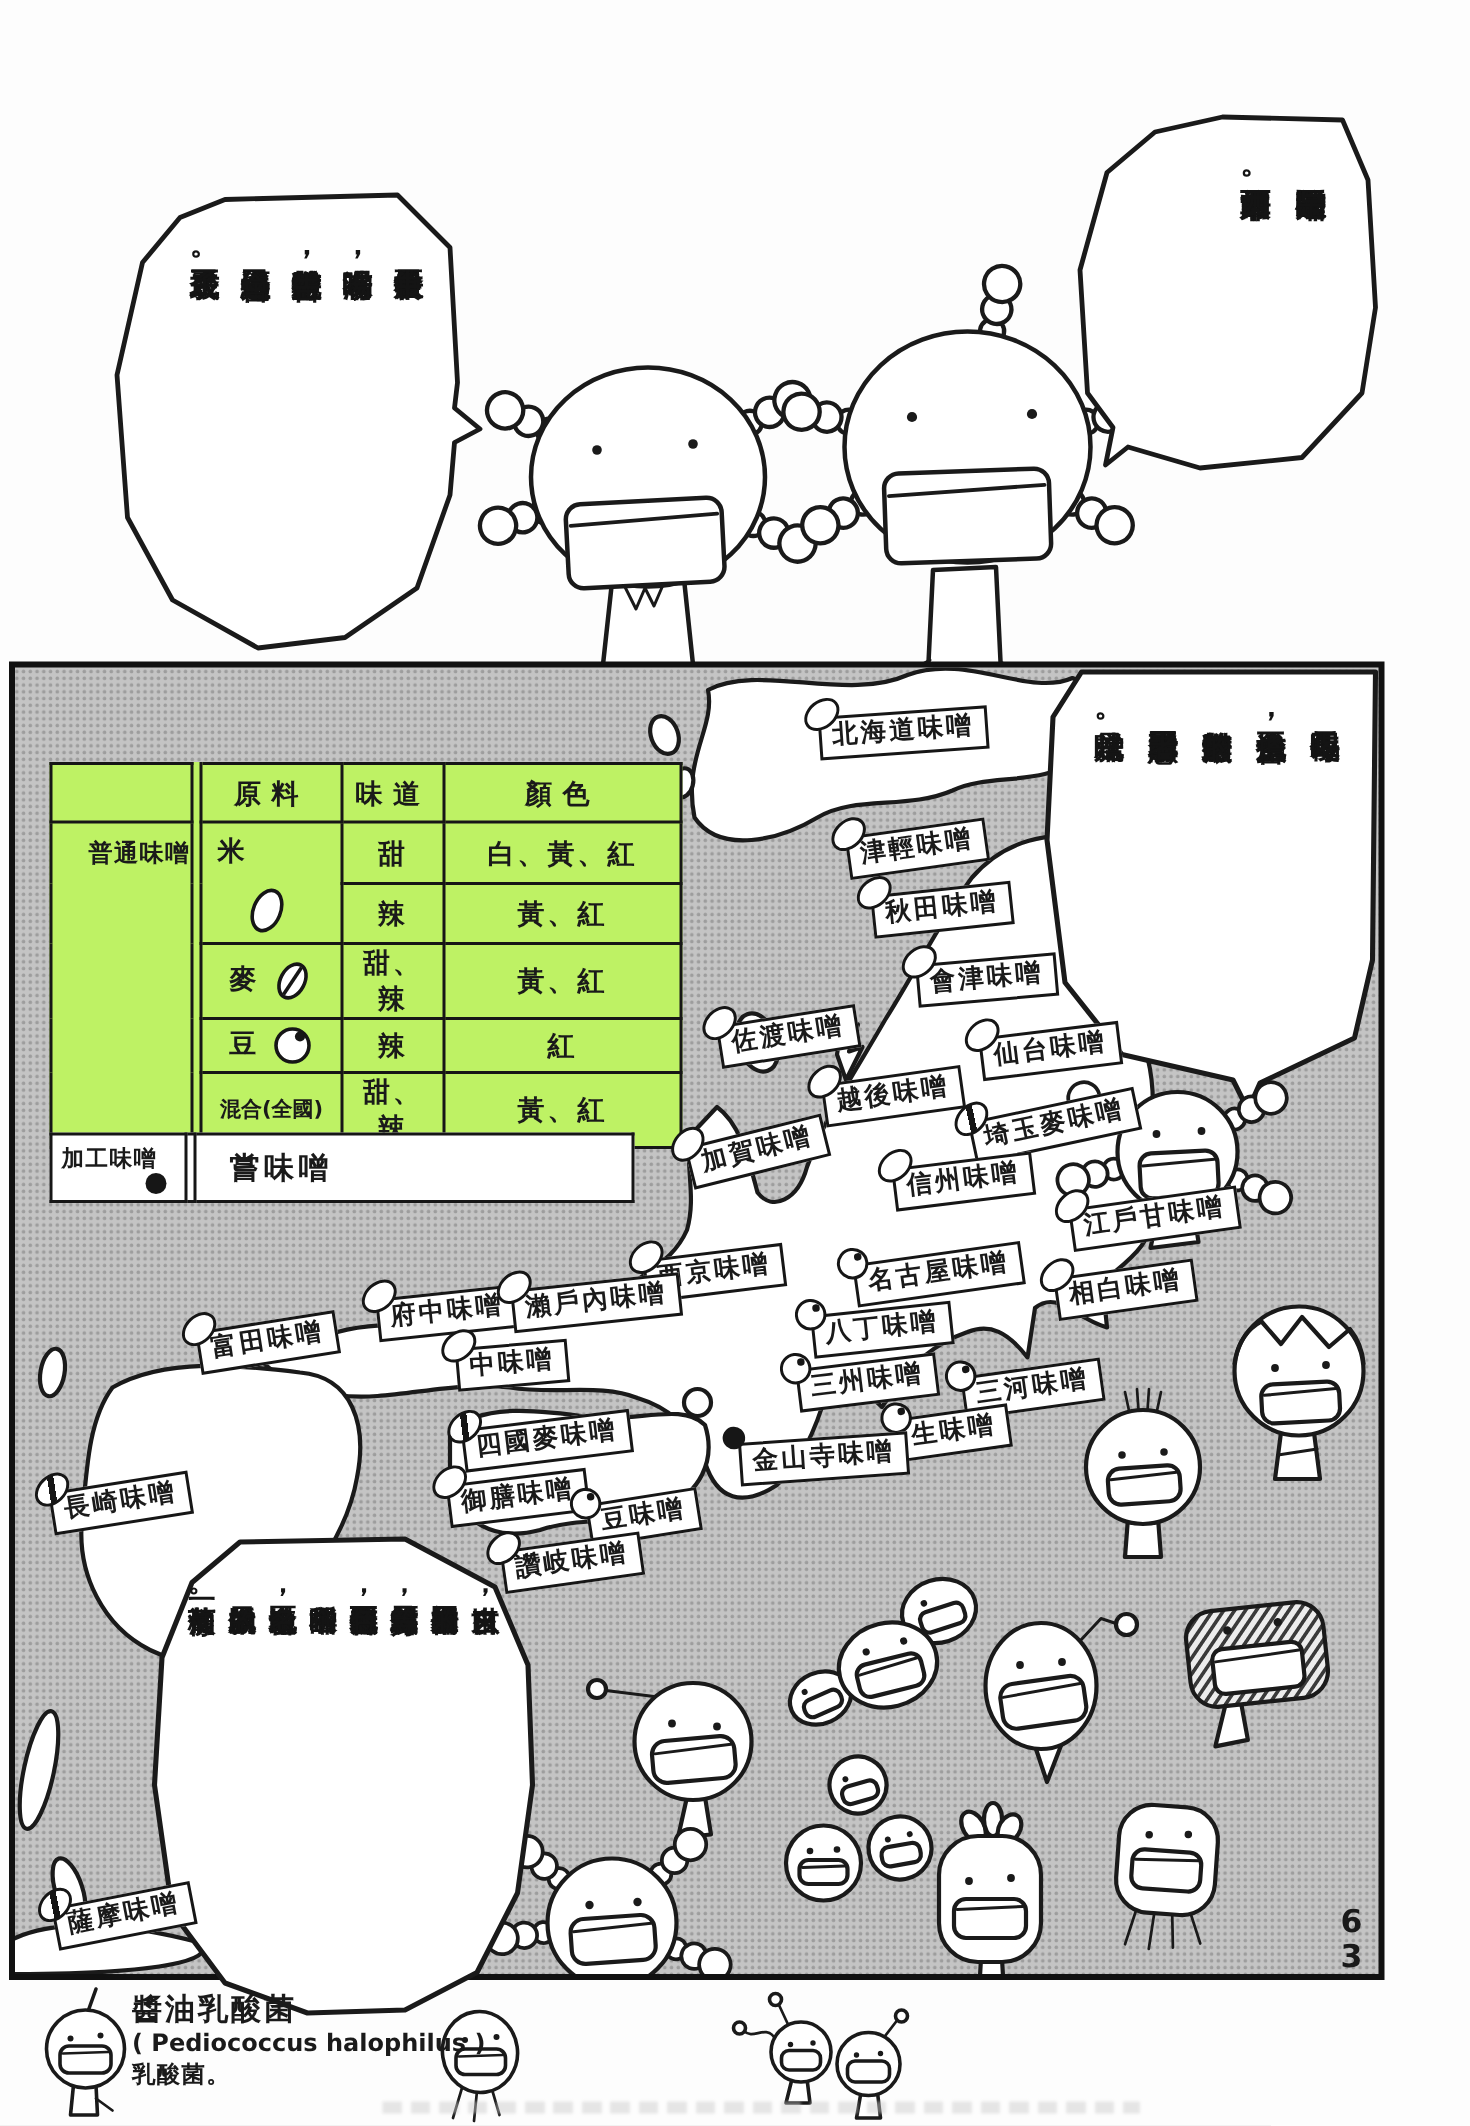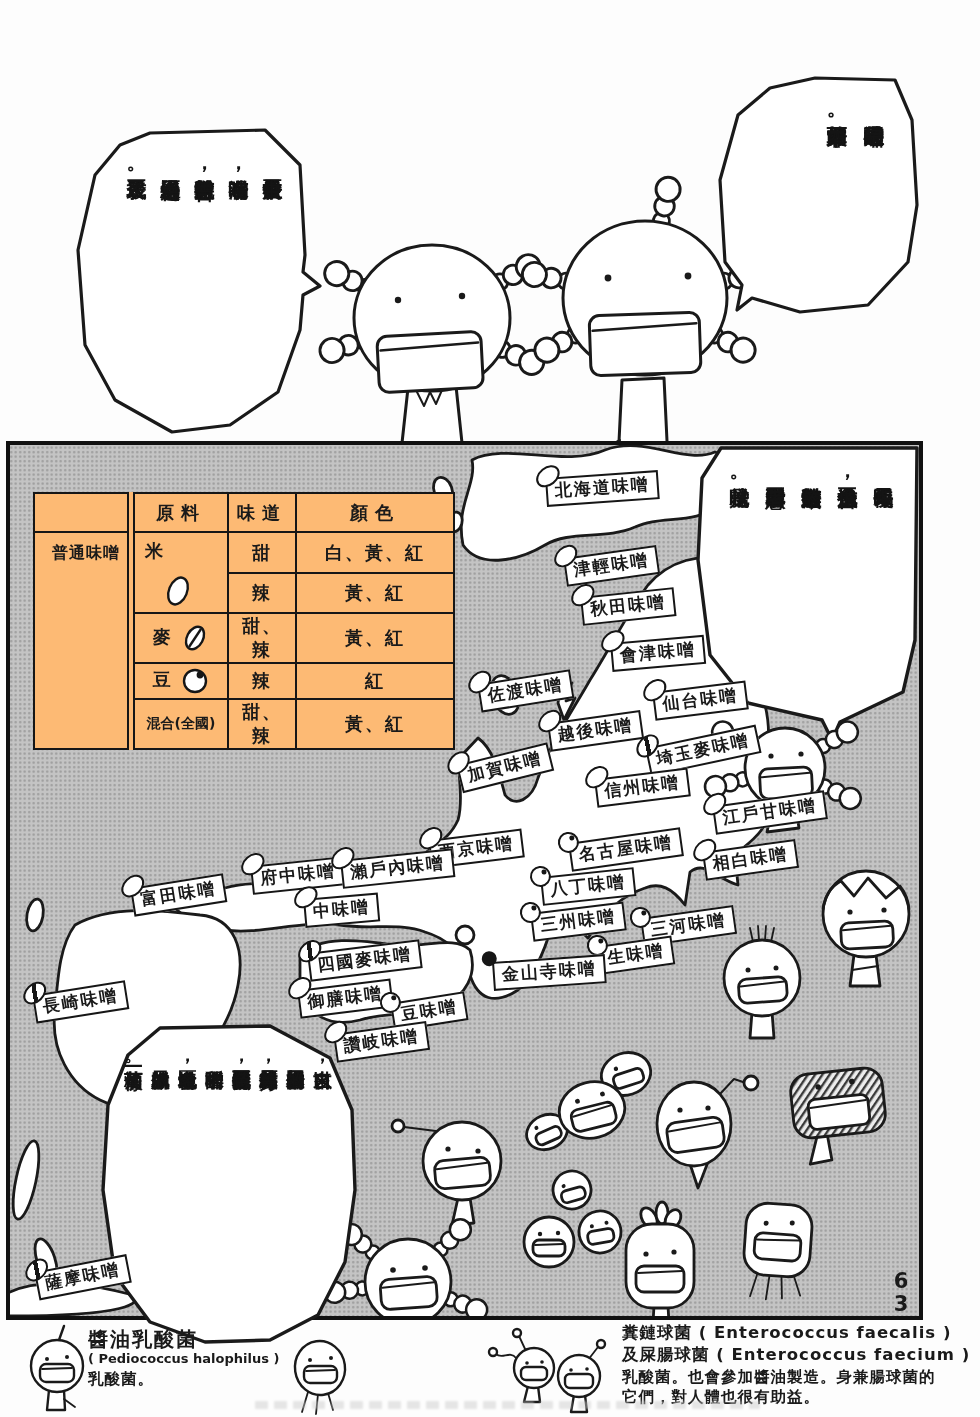--- a/index.html
+++ b/index.html
@@ -16,41 +16,41 @@
   .ic-rice{width:22px;height:15px;border:2.5px solid #161616;border-radius:50%;
            background:#fff;transform:rotate(-35deg);}
   .ic-barley{width:22px;height:15px;border:2.5px solid #161616;border-radius:50%;
            background:linear-gradient(125deg,#fff 42%,#161616 42%,#161616 58%,#fff 58%);
            transform:rotate(-35deg);}
   .ic-bean{width:17px;height:17px;border:2.5px solid #161616;border-radius:50%;background:#fff;}
   .ic-bean::after{content:"";position:absolute;right:2px;top:2px;width:5px;height:5px;
            border-radius:50%;background:#161616;}
   .ic-dot{width:15px;height:15px;border-radius:50%;background:#161616;left:-9px;top:-9px;}
   
-  .misotable{position:absolute;left:33px;top:492px;border-collapse:collapse;background:#fdba74;}
+  .misotable{position:absolute;left:33px;top:508px;border-collapse:collapse;background:#bef264;}
   .misotable td{border:2.5px solid #161616;text-align:center;font-weight:700;
                 font-size:18px;letter-spacing:2px;padding:0 4px;}
   .misotable .hdr{letter-spacing:7px;font-size:18px;}
-  .misotable .grp{vertical-align:top;text-align:center;padding:10px 0 0 10px;
+  .misotable .grp{vertical-align:top;text-align:right;padding:10px 0 0 10px;
                   font-size:16px;letter-spacing:1px;width:82px;}
   .misotable .sp{width:4px;padding:0;border-top:none;border-bottom:none;}
   .misotable .ing{position:relative;width:84px;}
   .misotable .mix{font-size:14px;letter-spacing:0;}
   .proctable{position:absolute;left:33px;top:755px;border-collapse:collapse;background:#fff;}
   .proctable td{border:2.5px solid #161616;font-weight:700;}
   .procl{width:82px;font-size:15px;letter-spacing:1px;padding:2px 0 14px 6px;position:relative;}
   .procdot{position:absolute;right:12px;bottom:4px;width:14px;height:14px;border-radius:50%;background:#161616;}
   .procsp{width:4px;padding:0;}
   .procv{font-size:20px;letter-spacing:3px;padding:6px 10px 6px 22px;text-align:left;width:258px;}
   .cellicon{display:inline-block;vertical-align:middle;}
   
   .cap{position:absolute;}
   .cap .t{font-size:20px;font-weight:700;letter-spacing:2px;line-height:1.1;}
   .cap .t2{font-size:16.5px;font-weight:700;letter-spacing:1px;line-height:1.35;}
-  .cap .la{font-size:13px;font-weight:700;letter-spacing:0;line-height:1.45;}
+  .cap .la{font-size:16px;font-weight:700;letter-spacing:0;line-height:1.45;}
   .cap .d{font-size:15.5px;font-weight:600;letter-spacing:1px;line-height:1.35;white-space:pre-line;}
   .pagenum{position:absolute;left:892px;top:1270px;width:18px;font-size:21px;font-weight:700;
            line-height:23px;word-break:break-all;text-align:center;}
   .bleed{position:absolute;left:255px;top:1401px;width:505px;height:8px;opacity:.45;
          background:repeating-linear-gradient(90deg,#c9c9c9 0 13px,transparent 13px 19px);
          filter:blur(1.2px);}
 </style>
 </head>
 <body>
 
@@ -394,20 +394,32 @@
     <td>紅</td>
   </tr>
   <tr style="height:37px;">
     <td class="mix">混合(全國)</td>
     <td>甜、辣</td>
     <td>黃、紅</td>
   </tr>
 </tbody>
     </table>
 
+<table class="proctable">
+  <tbody>
+        <tr style="height:45px;">
+    <td class="procl">
+      <span>加工味噌</span>
+      <span class="procdot"></span>
+    </td>
+    <td class="procsp"></td>
+    <td class="procv">嘗味噌</td>
+  </tr>
+</tbody>
+    </table>
 
 <div id="labels">
       <div class="mlabel" style="left: 545px; top: 478px; transform: rotate(-4deg);">
     <span class="ic ic-rice"></span>
     <span class="mtext">北海道味噌</span>
   </div>
       <div class="mlabel" style="left: 563px; top: 558px; transform: rotate(-8deg);">
     <span class="ic ic-rice"></span>
     <span class="mtext">津輕味噌</span>
   </div>
@@ -519,23 +531,17 @@
     <span class="ic ic-barley"></span>
     <span class="mtext">薩摩味噌</span>
   </div>
     </div>
 
 <div class="cap" style="left:88px;top:1328px;">
   <div class="t">醬油乳酸菌</div>
   <div class="la">( Pediococcus halophilus )</div>
   <div class="d">乳酸菌。</div>
 </div>
-<div class="cap" style="left:622px;top:1322px;width:356px;">
-  <div class="t2">糞鏈球菌 ( Enterococcus faecalis )</div>
-  <div class="t2">及屎腸球菌 ( Enterococcus faecium )</div>
-  <div class="d">乳酸菌。也會參加醬油製造。身兼腸球菌的
-它們，對人體也很有助益。</div>
-</div>
 
 <div class="pagenum">63</div>
 <div class="bleed"></div>
 
 </div>
 
 </body></html>

